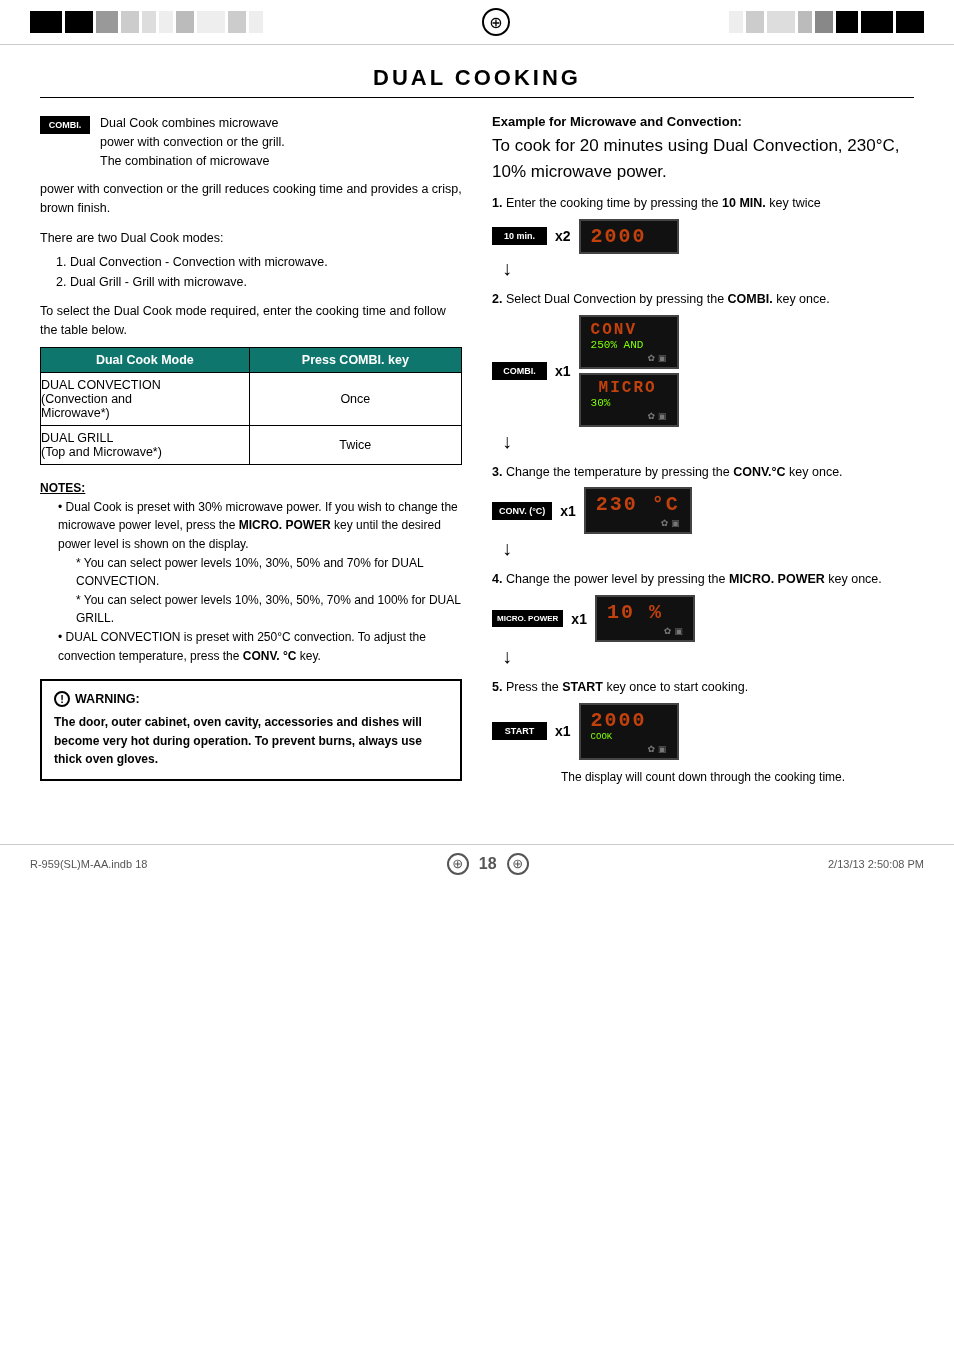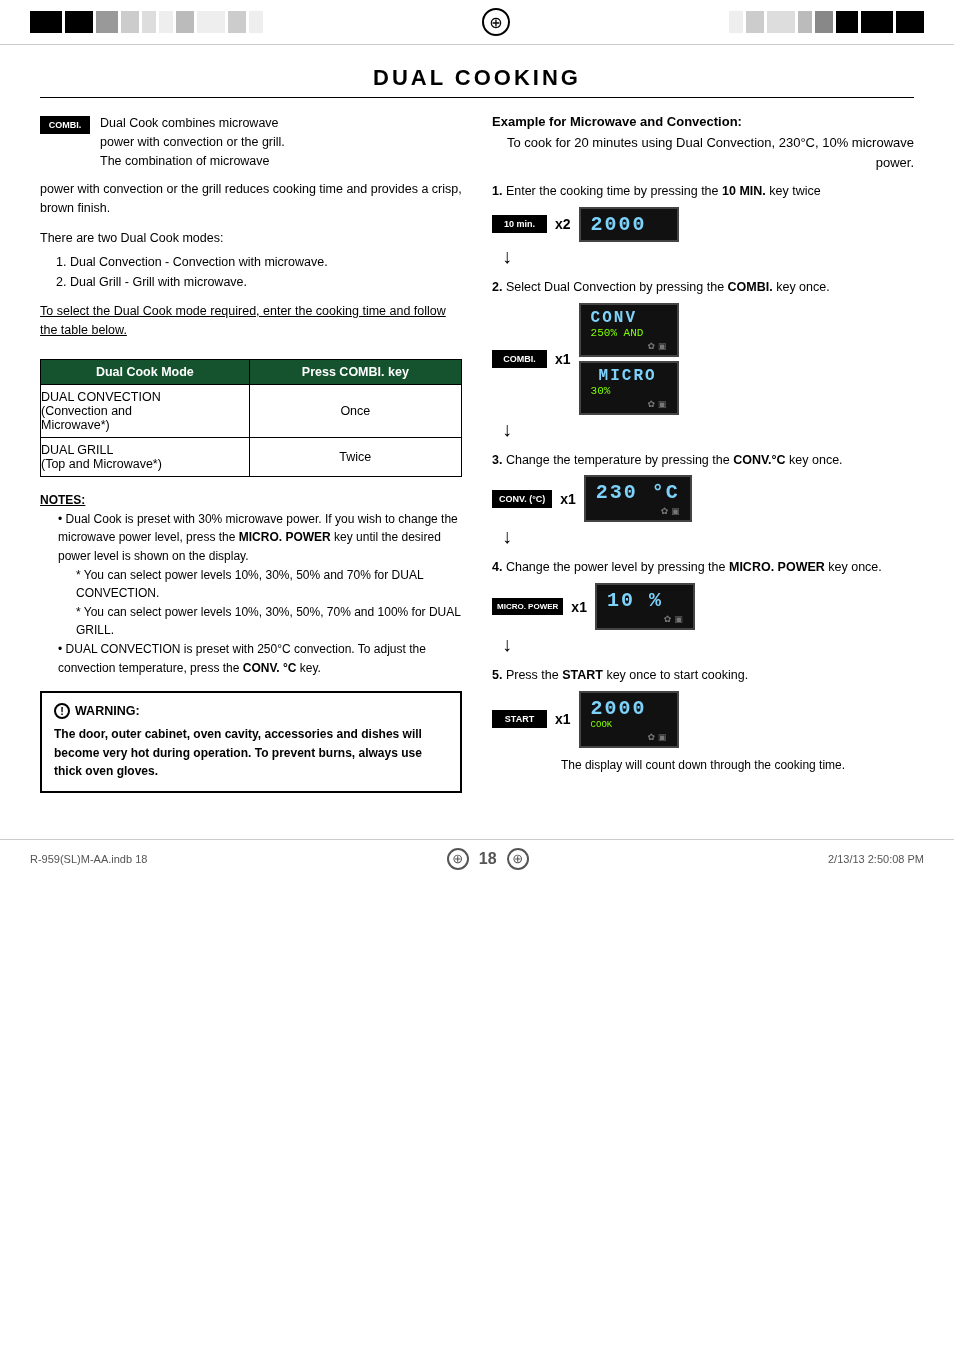--- a/index.html
+++ b/index.html
@@ -82,31 +82,31 @@
       text-align: center;
       margin-top: 2px;
     }
     .intro-text { font-size: 12.5px; line-height: 1.5; }
 
     .intro-continuation { font-size: 12.5px; line-height: 1.5; margin-bottom: 10px; }
 
     .modes-text { font-size: 12.5px; line-height: 1.6; margin-bottom: 4px; }
     .modes-list { font-size: 12.5px; line-height: 1.6; margin-left: 16px; margin-bottom: 10px; }
 
-    .select-text { font-size: 12.5px; line-height: 1.5; margin-bottom: 20px; text-decoration: underline; }
+    .select-text { font-size: 12.5px; line-height: 1.5; margin-bottom: 8px; }
 
     
     .cook-table {
       width: 100%;
       border-collapse: collapse;
       margin-bottom: 14px;
       font-size: 12.5px;
     }
     .cook-table th {
-      background: #14532d;
+      background: #0f766e;
       color: #fff;
       border: 1px solid #000;
       padding: 5px 8px;
       text-align: center;
       font-weight: bold;
     }
     .cook-table td {
       border: 1px solid #000;
       padding: 5px 0;
       text-align: center;
@@ -144,21 +144,21 @@
       display: inline-flex;
       align-items: center;
       justify-content: center;
       font-size: 11px;
       font-weight: bold;
     }
     .warning-text { font-weight: bold; font-size: 12px; line-height: 1.55; }
 
     
     .example-title { font-weight: bold; font-size: 13px; margin-bottom: 4px; }
-    .example-desc { font-size: 13px; line-height: 1.5; margin-bottom: 10px; text-align: right; }
+    .example-desc { font-size: 17px; line-height: 1.5; margin-bottom: 10px; }
 
     .step { margin-bottom: 12px; }
     .step-header { font-size: 12.5px; line-height: 1.5; margin-bottom: 6px; }
     .step-num { font-weight: bold; }
 
     .step-visual {
       display: flex;
       align-items: center;
       gap: 8px;
       margin-bottom: 4px;
@@ -186,21 +186,21 @@
     }
 
     
     .lcd-wrapper {
       display: inline-block;
       background: #111;
       border: 2px solid #444;
       padding: 4px 10px;
       min-width: 100px;
     }
-    .lcd-main { color: #7dd3fc; font-family: 'Courier New', monospace; font-size: 20px; font-weight: bold; letter-spacing: 2px; }
+    .lcd-main { color: #c2410c; font-family: 'Courier New', monospace; font-size: 20px; font-weight: bold; letter-spacing: 2px; }
     .lcd-sub { color: #7fff00; font-family: 'Courier New', monospace; font-size: 11px; }
     .lcd-status { color: #777; font-size: 9px; display: flex; justify-content: flex-end; gap: 3px; margin-top: 2px; }
 
     .display-note { font-size: 12px; text-align: center; margin-top: 4px; }
 
     
     .footer {
       display: flex;
       justify-content: space-between;
       align-items: center;

